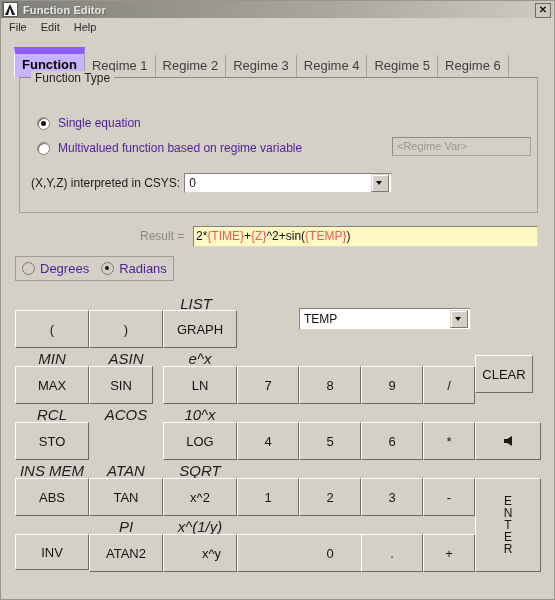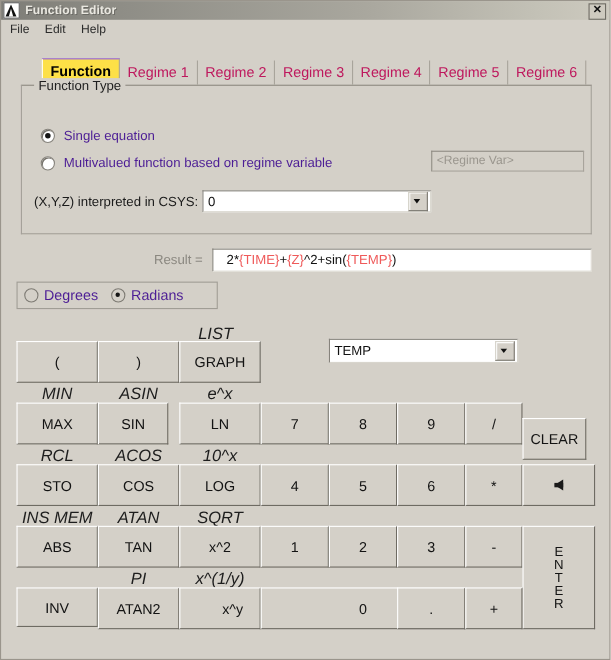--- a/index.html
+++ b/index.html
@@ -78,33 +78,33 @@
   
   #tabstrip {
     position: absolute; left: 13px; top: 52px;
     width: 502px; height: 24px;
     display: flex; align-items: flex-end;
   }
   .tab {
     height: 22px; line-height: 22px;
     padding: 0 7px;
     font-size: 13px;
-    color: #be185d;
+    color: #404040;
     border-right: 1px solid #a8a49b;
     cursor: default;
     white-space: nowrap;
   }
   .tab.active {
     color: #000000;
     font-weight: bold;
-    background: #fde047;
-    border-top: 1px solid #8b5cf6;
+    background: #c4b5fd;
+    border-top: 7px solid #8b5cf6;
     border-left: 1px solid #ffffff;
     border-right: 1px solid #a8a49b;
-    height: 23px; line-height: 22px; margin-left: 24px;
+    height: 23px; line-height: 22px;
   }
 
   
   #fn-type-group {
     position: absolute; left: 18px; top: 76px;
     width: 519px; height: 136px;
     border: 1px solid #a5a19a;
     border-top-color: #8d8980;
     box-sizing: border-box;
     background: #d4d0c8;
@@ -195,35 +195,35 @@
     border-top: 4px solid #111;
   }
   #csys-combo { width: 208px; margin-left: 4px; }
   #result-label {
     position: absolute; left: 139px; top: 228px;
     font-size: 12px; color: #8b8880;
   }
   #result-input {
     position: absolute; left: 192px; top: 225px;
     width: 345px; height: 21px;
-    background: #ffffff;
+    background: #fef9c3;
     border: 1px solid #85827a;
     border-right-color: #dcd9d1; border-bottom-color: #dcd9d1;
     box-sizing: border-box;
     font-size: 12px; color: #111;
     line-height: 19px;
-    padding-left: 12px;
+    padding-left: 2px;
     overflow: hidden; white-space: nowrap;
   }
   .var-red { color: #ef5a5a; }
 
   
   #angle-group {
     position: absolute; left: 14px; top: 255px;
-    width: 183px; height: 25px;
+    width: 159px; height: 25px;
     border: 1px solid #a09d95;
     box-sizing: border-box;
     display: flex; align-items: center;
     background: #d4d0c8;
   }
   #angle-group .radio-row { position: static; margin-left: 6px; }
   #angle-group .radio-row .lbl { margin-left: 5px; font-size: 13px; }
 
   
   .btn {
@@ -365,24 +365,23 @@
   <div class="btn" style="left:88px;  top:309px; width:74px; height:38px;">)</div>
   <div class="btn" style="left:162px; top:309px; width:74px; height:38px;">GRAPH</div>
 
   <div class="btn" style="left:14px;  top:365px; width:74px; height:38px;">MAX</div>
   <div class="btn" style="left:88px;  top:365px; width:64px; height:38px;">SIN</div>
   <div class="btn" style="left:162px; top:365px; width:74px; height:38px;">LN</div>
   <div class="btn" style="left:236px; top:365px; width:62px; height:38px;">7</div>
   <div class="btn" style="left:298px; top:365px; width:62px; height:38px;">8</div>
   <div class="btn" style="left:360px; top:365px; width:62px; height:38px;">9</div>
   <div class="btn" style="left:422px; top:365px; width:52px; height:38px;">/</div>
-  <div class="btn" style="left:474px; top:379px; width:58px; height:38px;">CLEAR</div>
+  <div class="btn" style="left:474px; top:354px; width:58px; height:38px;">CLEAR</div>
 
   <div class="btn" style="left:14px;  top:421px; width:74px; height:38px;">STO</div>
-  <div class="btn" style="left:88px;  top:421px; width:74px; height:38px;">COS</div>
   <div class="btn" style="left:162px; top:421px; width:74px; height:38px;">LOG</div>
   <div class="btn" style="left:236px; top:421px; width:62px; height:38px;">4</div>
   <div class="btn" style="left:298px; top:421px; width:62px; height:38px;">5</div>
   <div class="btn" style="left:360px; top:421px; width:62px; height:38px;">6</div>
   <div class="btn" style="left:422px; top:421px; width:52px; height:38px;">*</div>
   <div class="btn" style="left:474px; top:421px; width:66px; height:38px;">
     <span class="arrow-left"></span>
   </div>
 
   <div class="btn" style="left:14px;  top:477px; width:74px; height:38px;">ABS</div>

